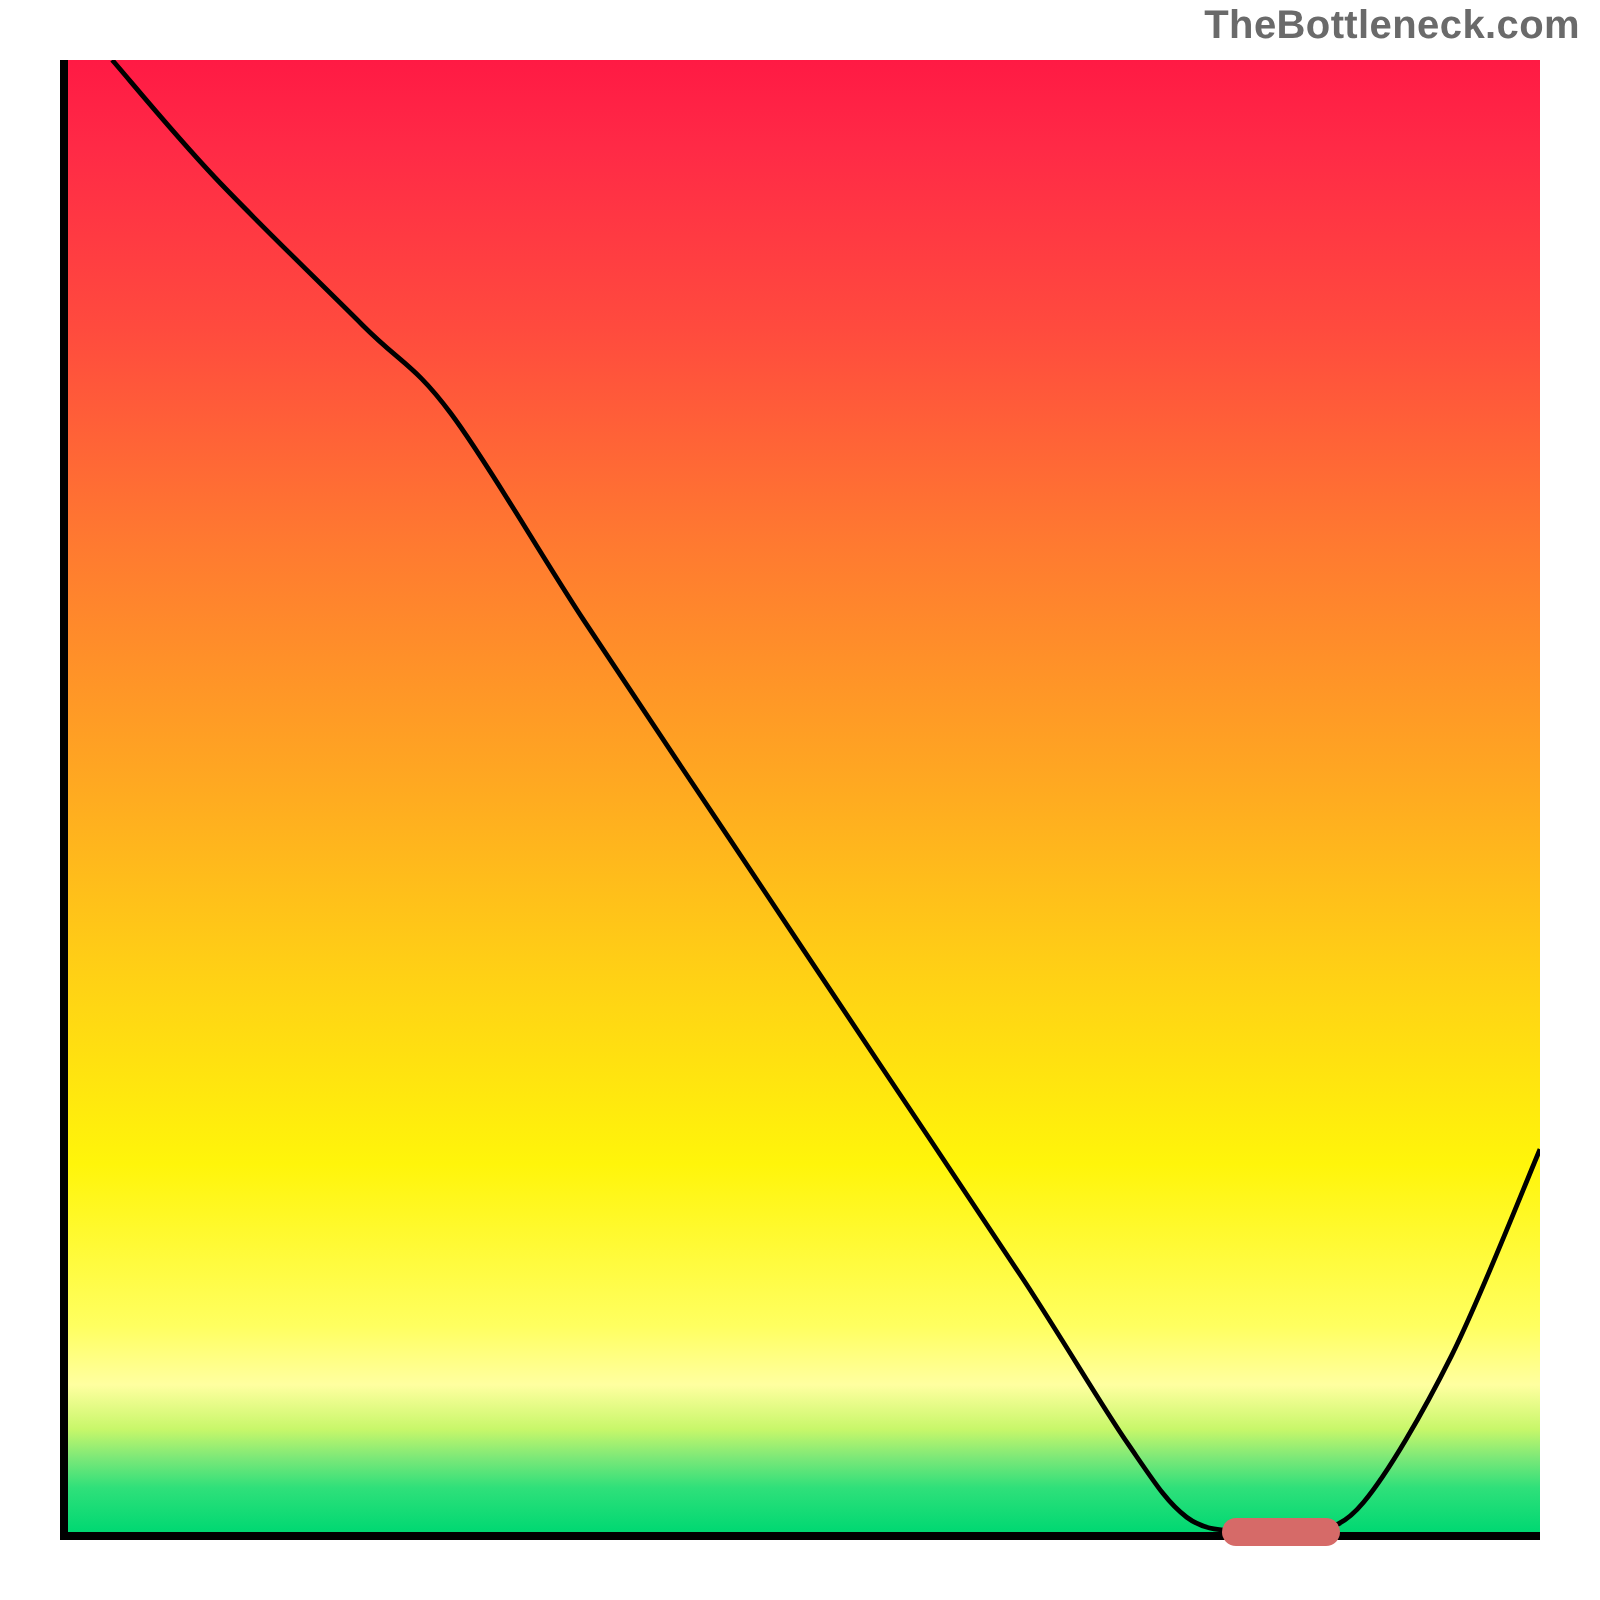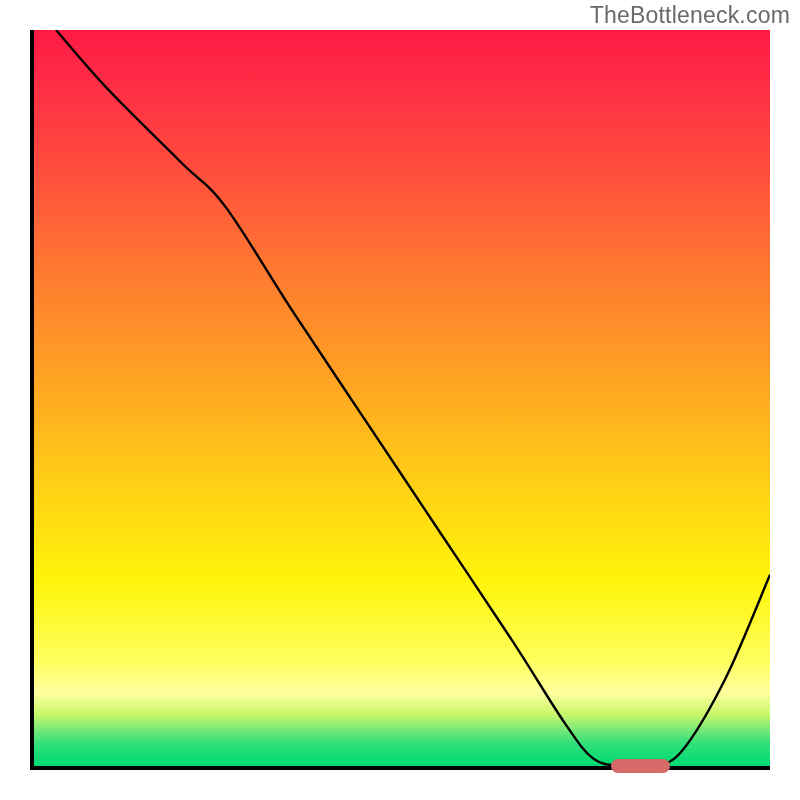--- a/index.html
+++ b/index.html
@@ -12,22 +12,22 @@
   }
   .container {
     position: relative;
     width: 800px;
     height: 800px;
   }
   .watermark {
     position: absolute;
     top: 2px;
     right: 10px;
-    font-size: 23px;
-    font-weight: normal;
+    font-size: 20px;
+    font-weight: bold;
     color: #6a6a6a;
     letter-spacing: 0.2px;
   }
   .plot {
     position: absolute;
     left: 30px;
     top: 30px;
     width: 740px;
     height: 740px;
     border-left: 4px solid #000;

